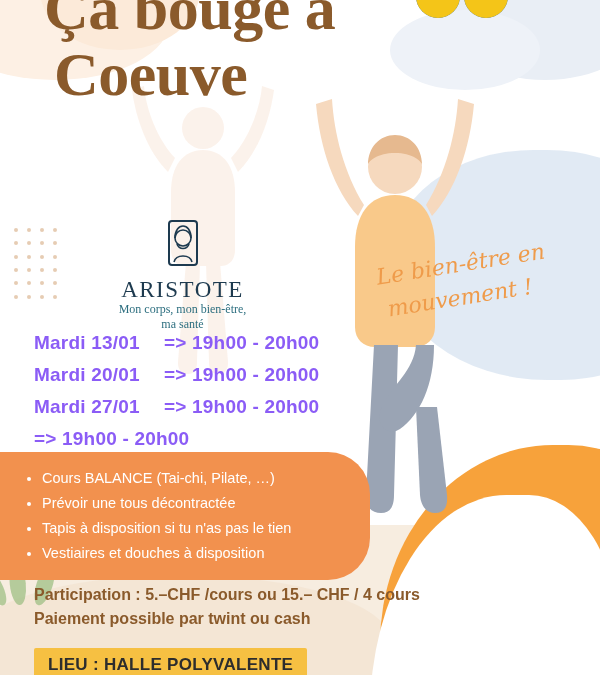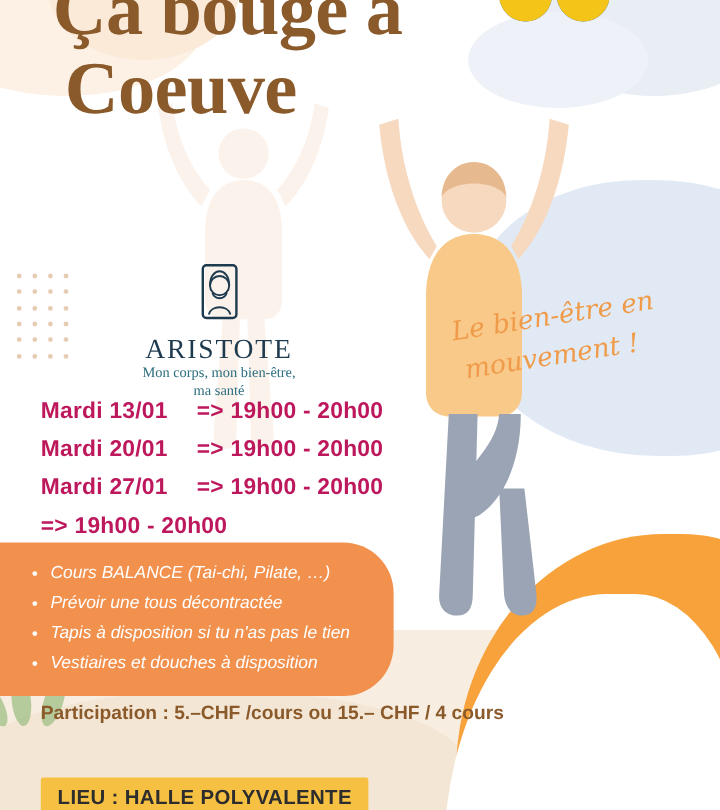--- a/index.html
+++ b/index.html
@@ -215,38 +215,37 @@
   
   .dates {
     position: absolute;
     left: 34px; top: 333px;
     width: 330px;
   }
   .date-row {
     display: flex;
     font-size: 19px;
     font-weight: bold;
-    color: #be185d;
+    color: #8b5cf6;
     line-height: 1.0;
     margin-bottom: 13px;
     letter-spacing: .2px;
   }
   .date-row .d-day { width: 130px; }
   .date-row .d-time { }
 
   
   .info-bubble {
     position: absolute;
     left: 0; top: 452px;
-    width: 328px;
+    width: 370px;
     background: #f2914e;
     border-radius: 0 42px 42px 0;
     padding: 14px 22px 14px 26px;
     box-sizing: border-box;
-    font-style: italic;
   }
   .info-bubble ul {
     margin: 0; padding: 0 0 0 16px;
     list-style: disc;
   }
   .info-bubble li {
     color: #ffffff;
     font-size: 14.5px;
     line-height: 1.72;
   }
@@ -417,17 +416,18 @@
     <ul>
       <li>Cours BALANCE (Tai-chi, Pilate, …)</li>
       <li>Prévoir une tous décontractée</li>
       <li>Tapis à disposition si tu n'as pas le tien</li>
       <li>Vestiaires et douches à disposition</li>
     </ul>
   </div>
 
   <div class="participation">
     <div>Participation : 5.–CHF /cours ou 15.– CHF / 4 cours</div>
+    <div>Paiement possible par twint ou cash</div>
   </div>
 
   <div class="lieu">LIEU : HALLE POLYVALENTE</div>
 
 </div>
 
 </body></html>

